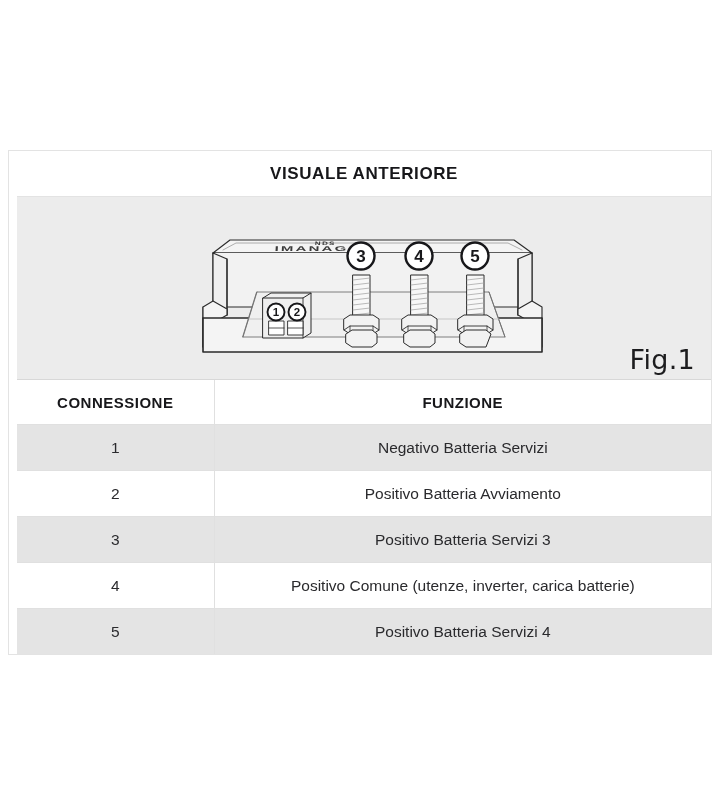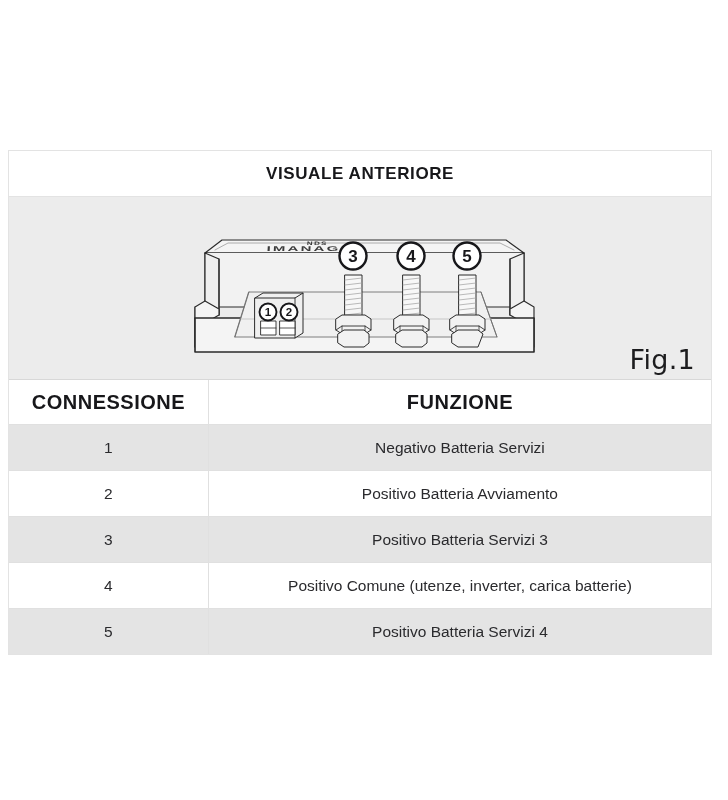--- a/index.html
+++ b/index.html
@@ -22,20 +22,21 @@
 
   
   .card {
     position: absolute;
     left: 8px;
     top: 150px;
     width: 704px;
     border: 1px solid #e3e3e3;
     box-sizing: border-box;
     background: #ffffff;
+    padding-left: 8px;
   }
 
   
   .title-row {
     height: 45px;
     display: flex;
     align-items: center;
     justify-content: center;
     background: #ffffff;
     border-bottom: 1px solid #e3e3e3;
@@ -78,21 +79,21 @@
     width: 100%;
     border-collapse: collapse;
     table-layout: fixed;
   }
   table.conn-table col.c-conn { width: 28.4%; }
   table.conn-table col.c-func { width: 71.6%; }
 
   table.conn-table th {
     height: 44px;
     background: #ffffff;
-    font-size: 20px;
+    font-size: 15px;
     font-weight: bold;
     letter-spacing: 0.5px;
     color: #17171a;
     text-align: center;
     border-bottom: 1px solid #e0e0e0;
     border-right: 1px solid #e0e0e0;
     padding: 0 4px;
     margin-top: 32px;
   }
   table.conn-table th:last-child { border-right: none; text-align: center; }

